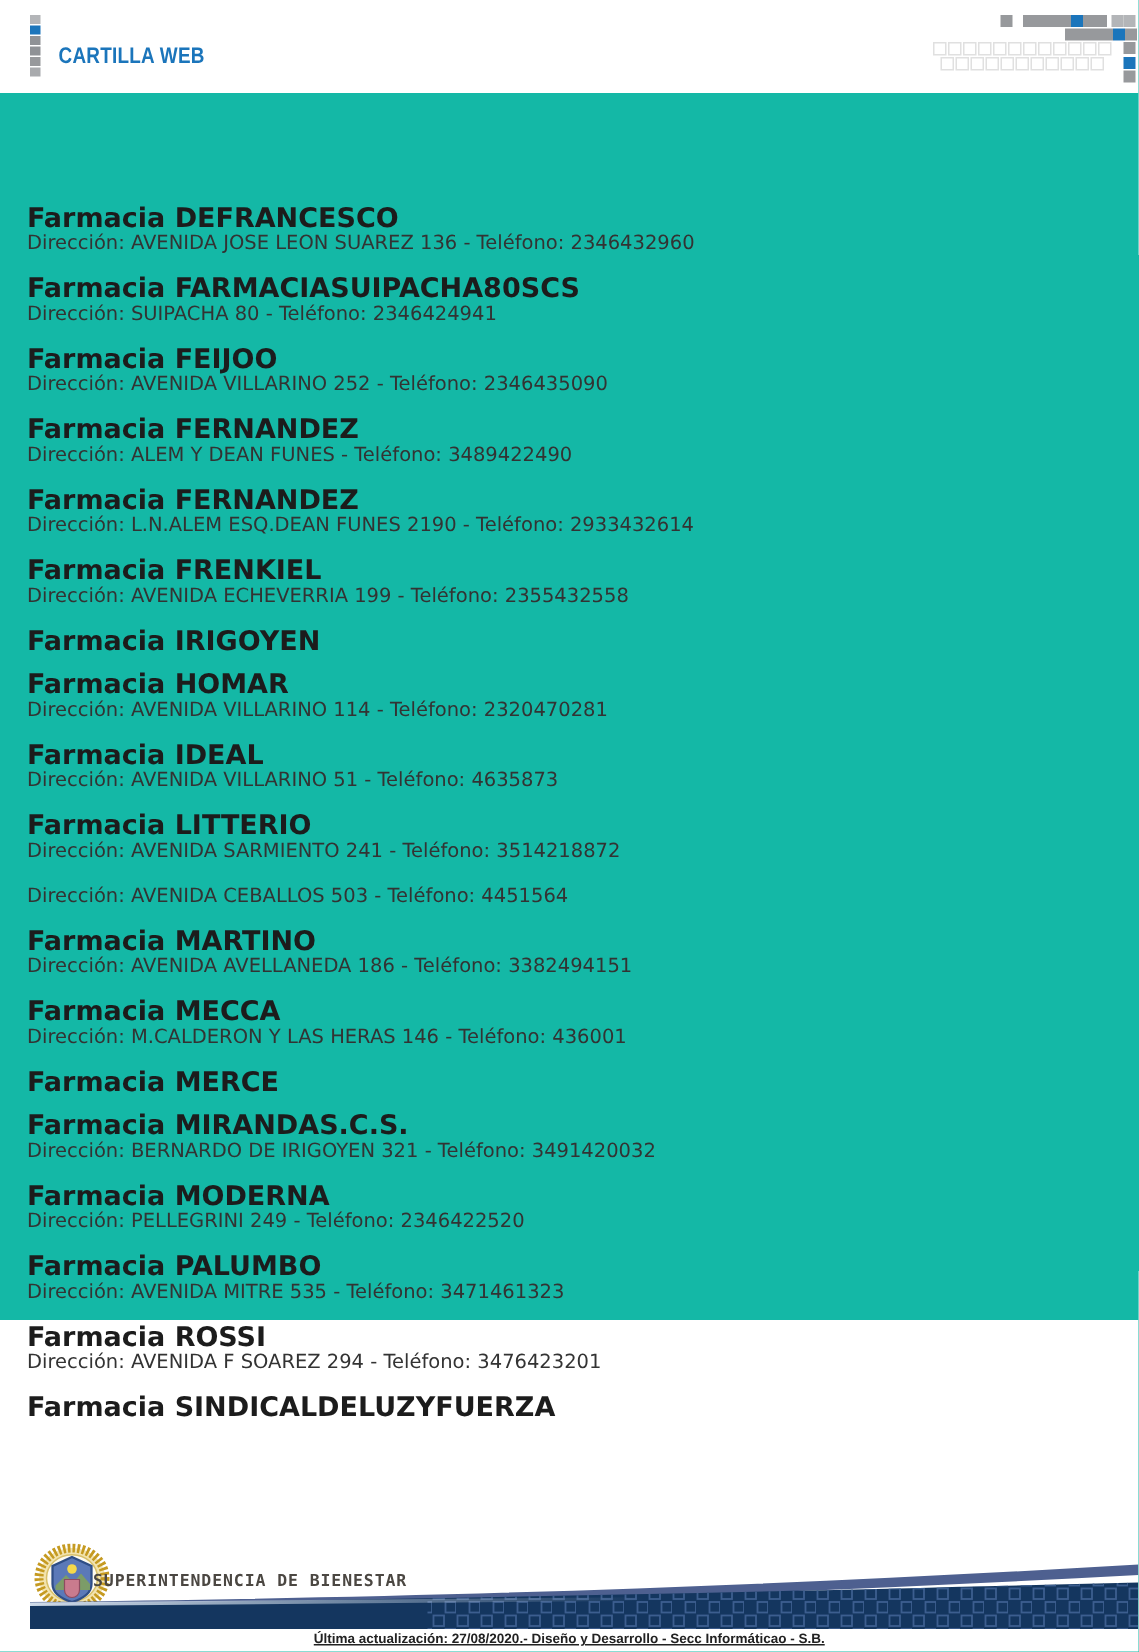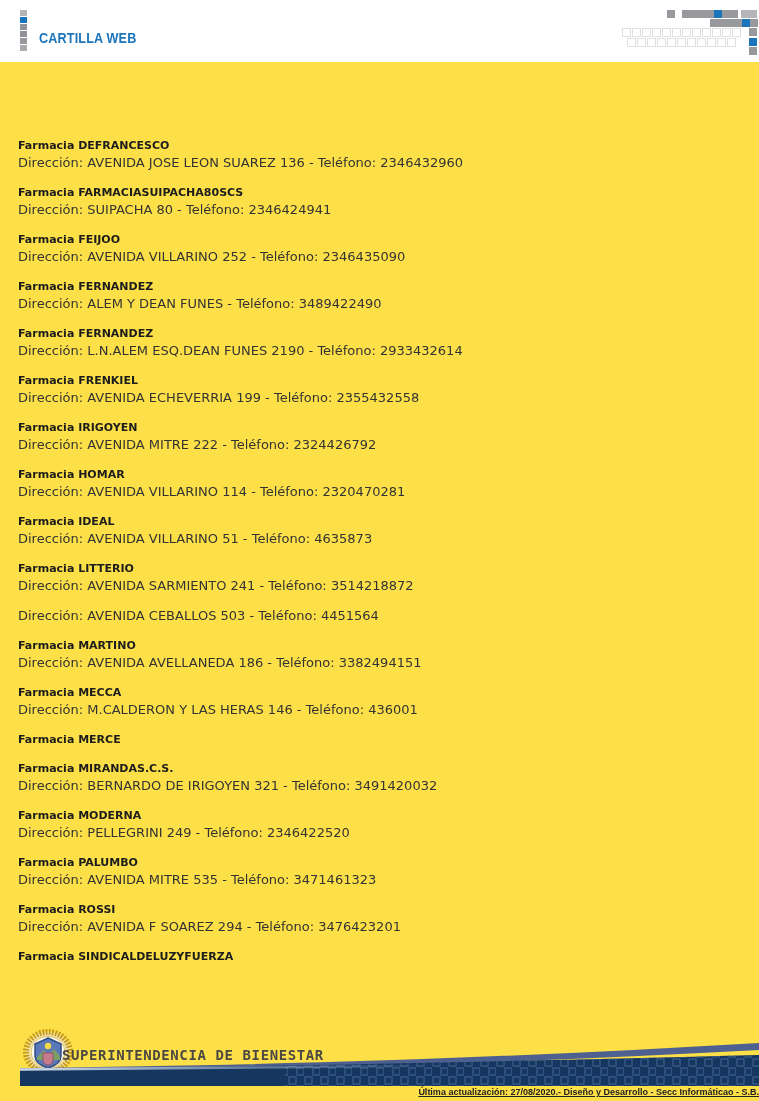--- a/index.html
+++ b/index.html
@@ -1,20 +1,20 @@
 <!DOCTYPE html>
 <html><head>
 <meta charset="utf-8">
 <style>
   html,body{margin:0;padding:0;}
   body{
     width:759px;height:1101px;background:#ffffff;
     font-family:"DejaVu Sans",sans-serif;position:relative;overflow:hidden;
   }
-  .page{position:absolute;inset:0;width:759px;height:1101px;background:#fde047;}
+  .page{position:absolute;inset:0;width:759px;height:880px;background:#14b8a6;}
 
   
   .header{position:absolute;left:0;top:0;width:759px;height:62px;background:#fff;}
   .brand{position:absolute;left:20px;top:10px;display:flex;align-items:center;cursor:pointer;}
   .logo-squares{position:relative;width:8px;height:42px;margin-right:11px;}
   .logo-squares i{position:absolute;left:0;width:7px;height:6px;display:block;}
   .brand-text{
     font-family:"Liberation Sans",sans-serif;font-weight:bold;font-size:15px;
     color:#1b75bb;letter-spacing:0.2px;transform:scaleX(0.84);transform-origin:left center;
     white-space:nowrap;margin-top:12px;
@@ -22,34 +22,34 @@
   .mosaic{position:absolute;left:615px;top:8px;width:144px;height:48px;}
   .sq{position:absolute;width:8px;height:8px;display:block;}
   .sq.g{background:#97999c;}
   .sq.gl{background:#b3b5b8;}
   .sq.b{background:#1b75bb;}
   .sq.o{width:7px;height:7px;background:transparent;border:1px solid #e0e0e0;}
 
   
   .list{position:absolute;left:18px;top:137px;width:720px;}
   .entry{margin:0 0 12px 0;}
-  .entry-title{font-size:11px;font-weight:bold;color:#1c1c1c;line-height:17px;white-space:nowrap;}
+  .entry-title{font-size:18px;font-weight:bold;color:#1c1c1c;line-height:17px;white-space:nowrap;}
   .entry-details{font-size:13px;color:#333333;line-height:18px;white-space:nowrap;}
 
   
   .footer{position:absolute;left:0;top:1025px;width:759px;height:76px;}
   .crest{position:absolute;left:22px;top:4px;}
   .org-name{
     position:absolute;left:62px;top:22px;
-    font-family:"DejaVu Sans Mono",monospace;font-weight:bold;font-size:14px;
+    font-family:"DejaVu Sans Mono",monospace;font-weight:bold;font-size:11px;
     letter-spacing:0.6px;color:#4b4742;white-space:nowrap;
   }
   .swoosh{position:absolute;left:0;top:15px;}
   .update-line{
-    position:absolute;left:0;top:62px;width:759px;text-align:right;
+    position:absolute;left:0;top:62px;width:759px;text-align:center;
     font-family:"Liberation Sans",sans-serif;font-size:9px;font-weight:bold;
     color:#222222;text-decoration:underline;white-space:nowrap;
   }
 </style>
 </head>
 <body>
 
 <div class="page">
 
   <div class="header">
@@ -136,21 +136,20 @@
     <div class="entry">
       <div class="entry-title">Farmacia FERNANDEZ</div>
       <div class="entry-details">Dirección: L.N.ALEM ESQ.DEAN FUNES 2190 - Teléfono: 2933432614</div>
     </div>
     <div class="entry">
       <div class="entry-title">Farmacia FRENKIEL</div>
       <div class="entry-details">Dirección: AVENIDA ECHEVERRIA 199 - Teléfono: 2355432558</div>
     </div>
     <div class="entry">
       <div class="entry-title">Farmacia IRIGOYEN</div>
-      <div class="entry-details">Dirección: AVENIDA MITRE 222 - Teléfono: 2324426792</div>
     </div>
     <div class="entry">
       <div class="entry-title">Farmacia HOMAR</div>
       <div class="entry-details">Dirección: AVENIDA VILLARINO 114 - Teléfono: 2320470281</div>
     </div>
     <div class="entry">
       <div class="entry-title">Farmacia IDEAL</div>
       <div class="entry-details">Dirección: AVENIDA VILLARINO 51 - Teléfono: 4635873</div>
     </div>
     <div class="entry">

